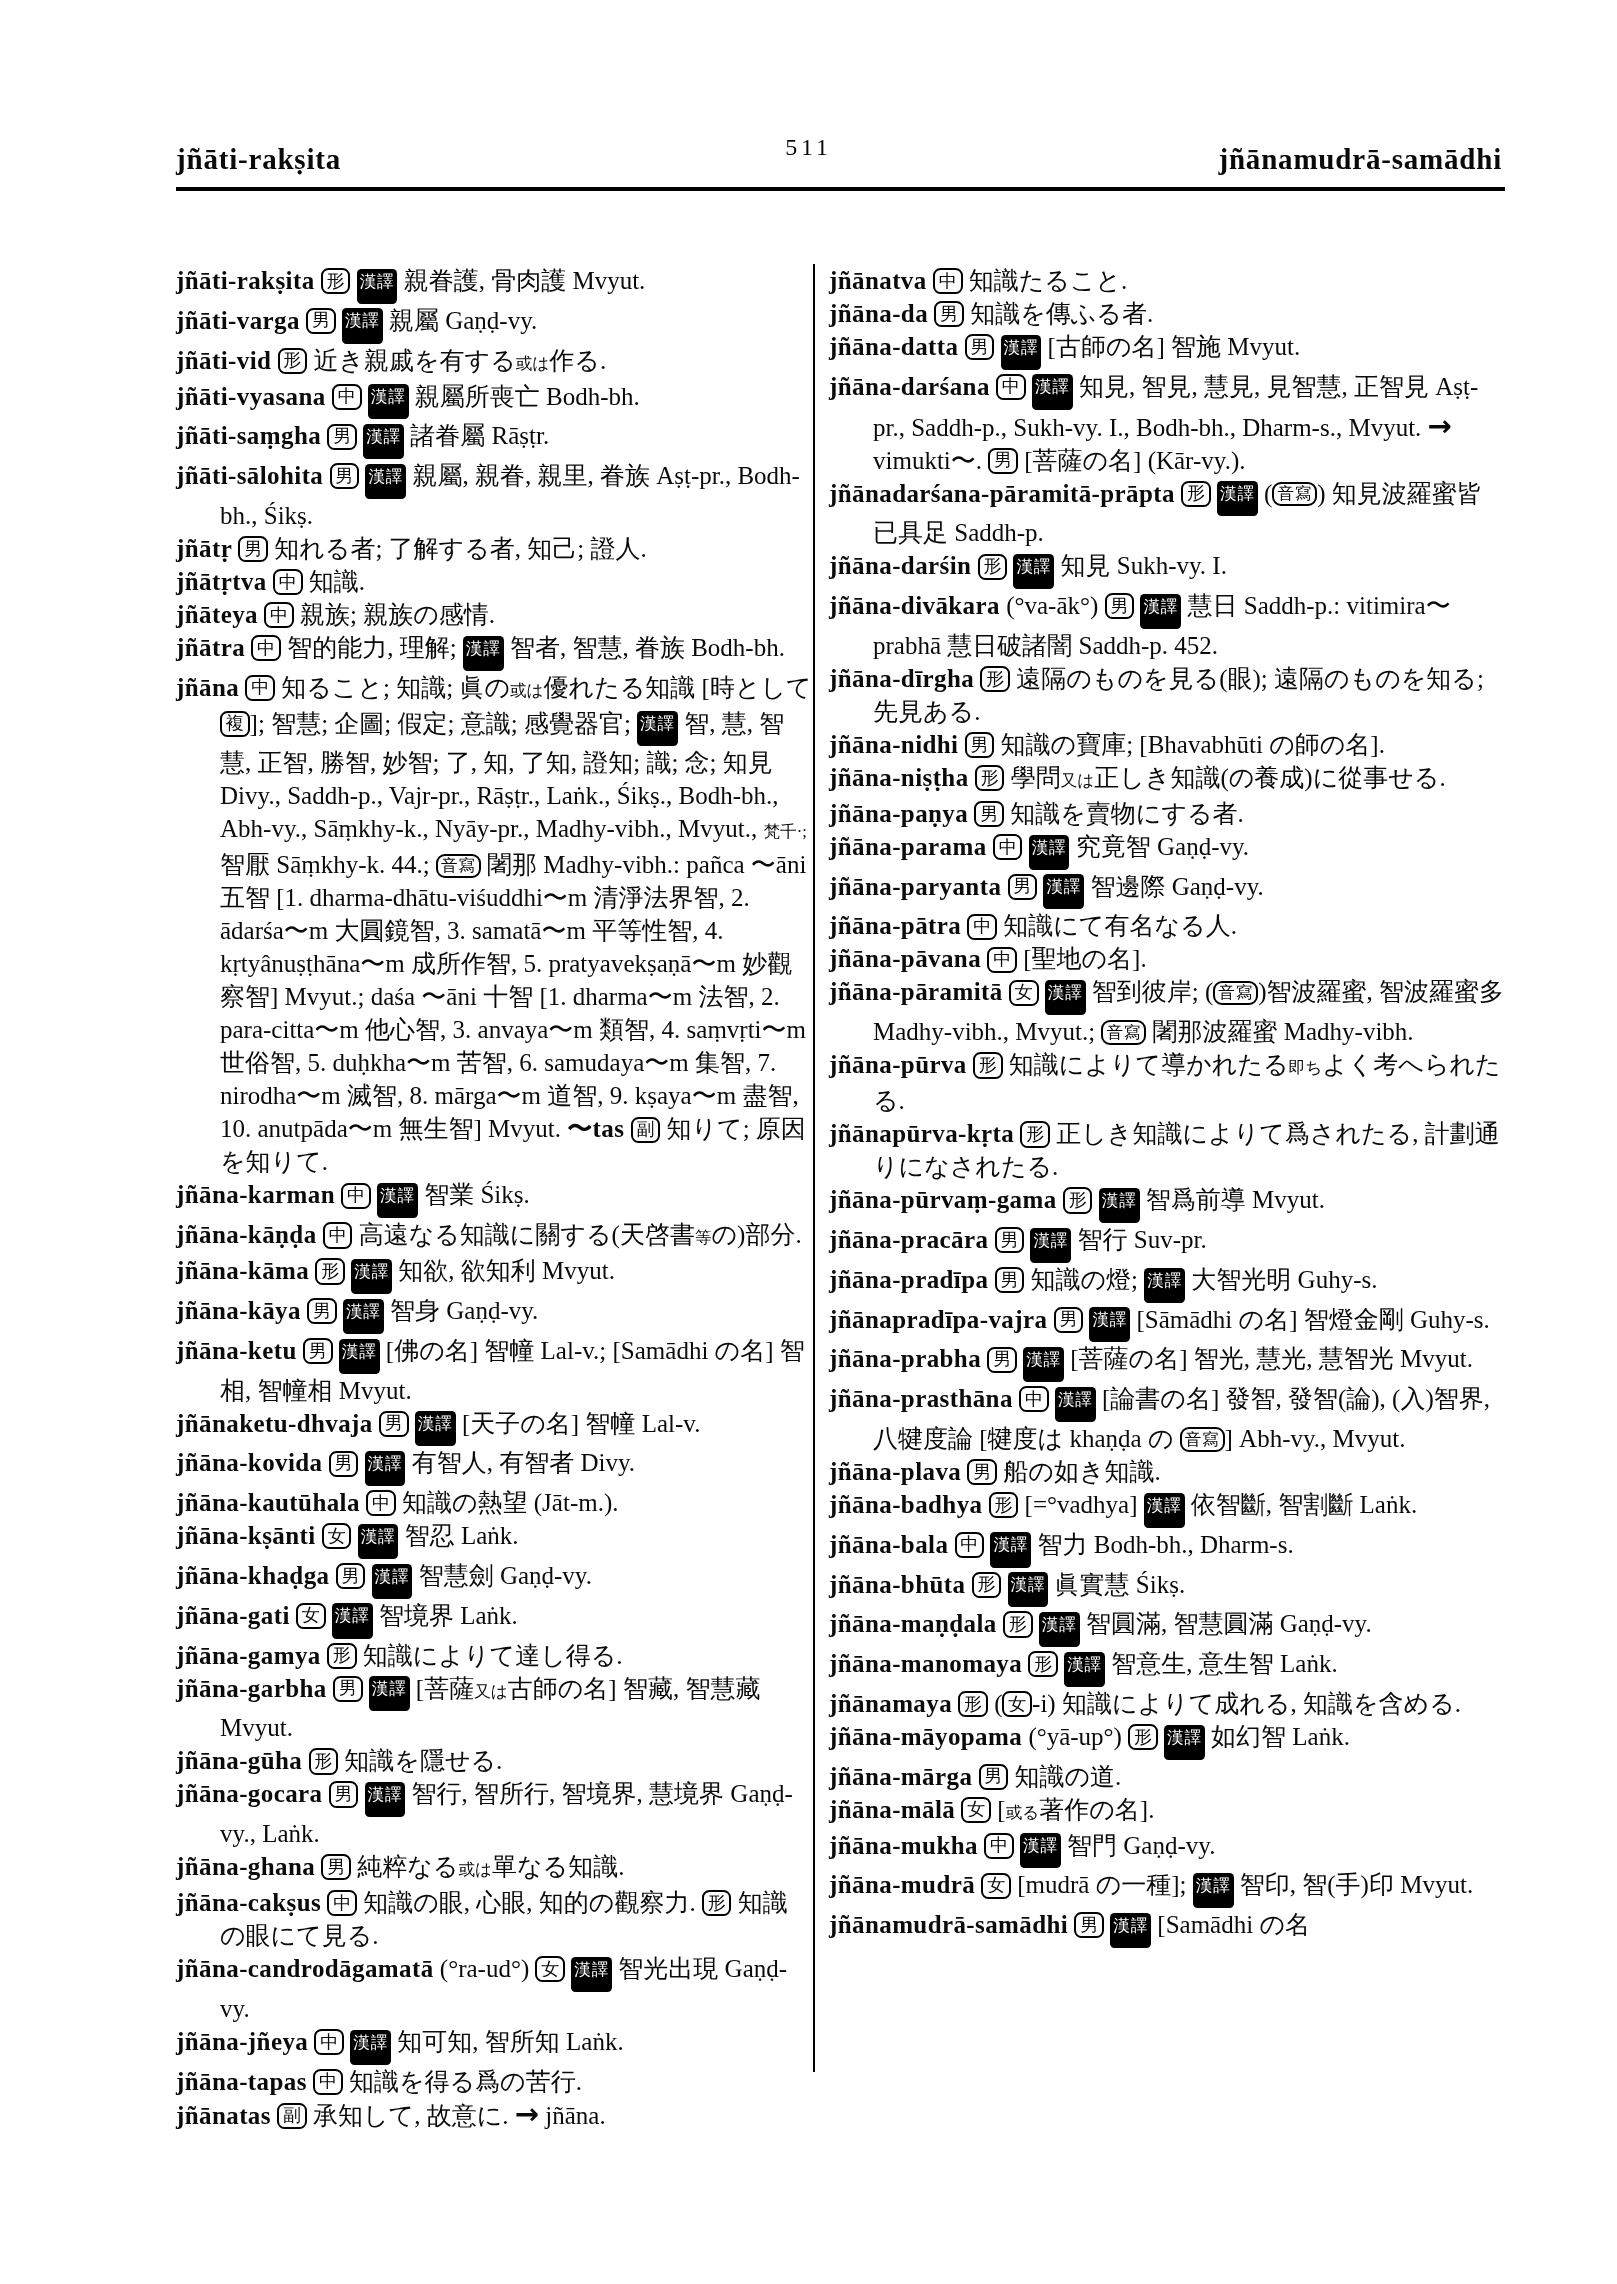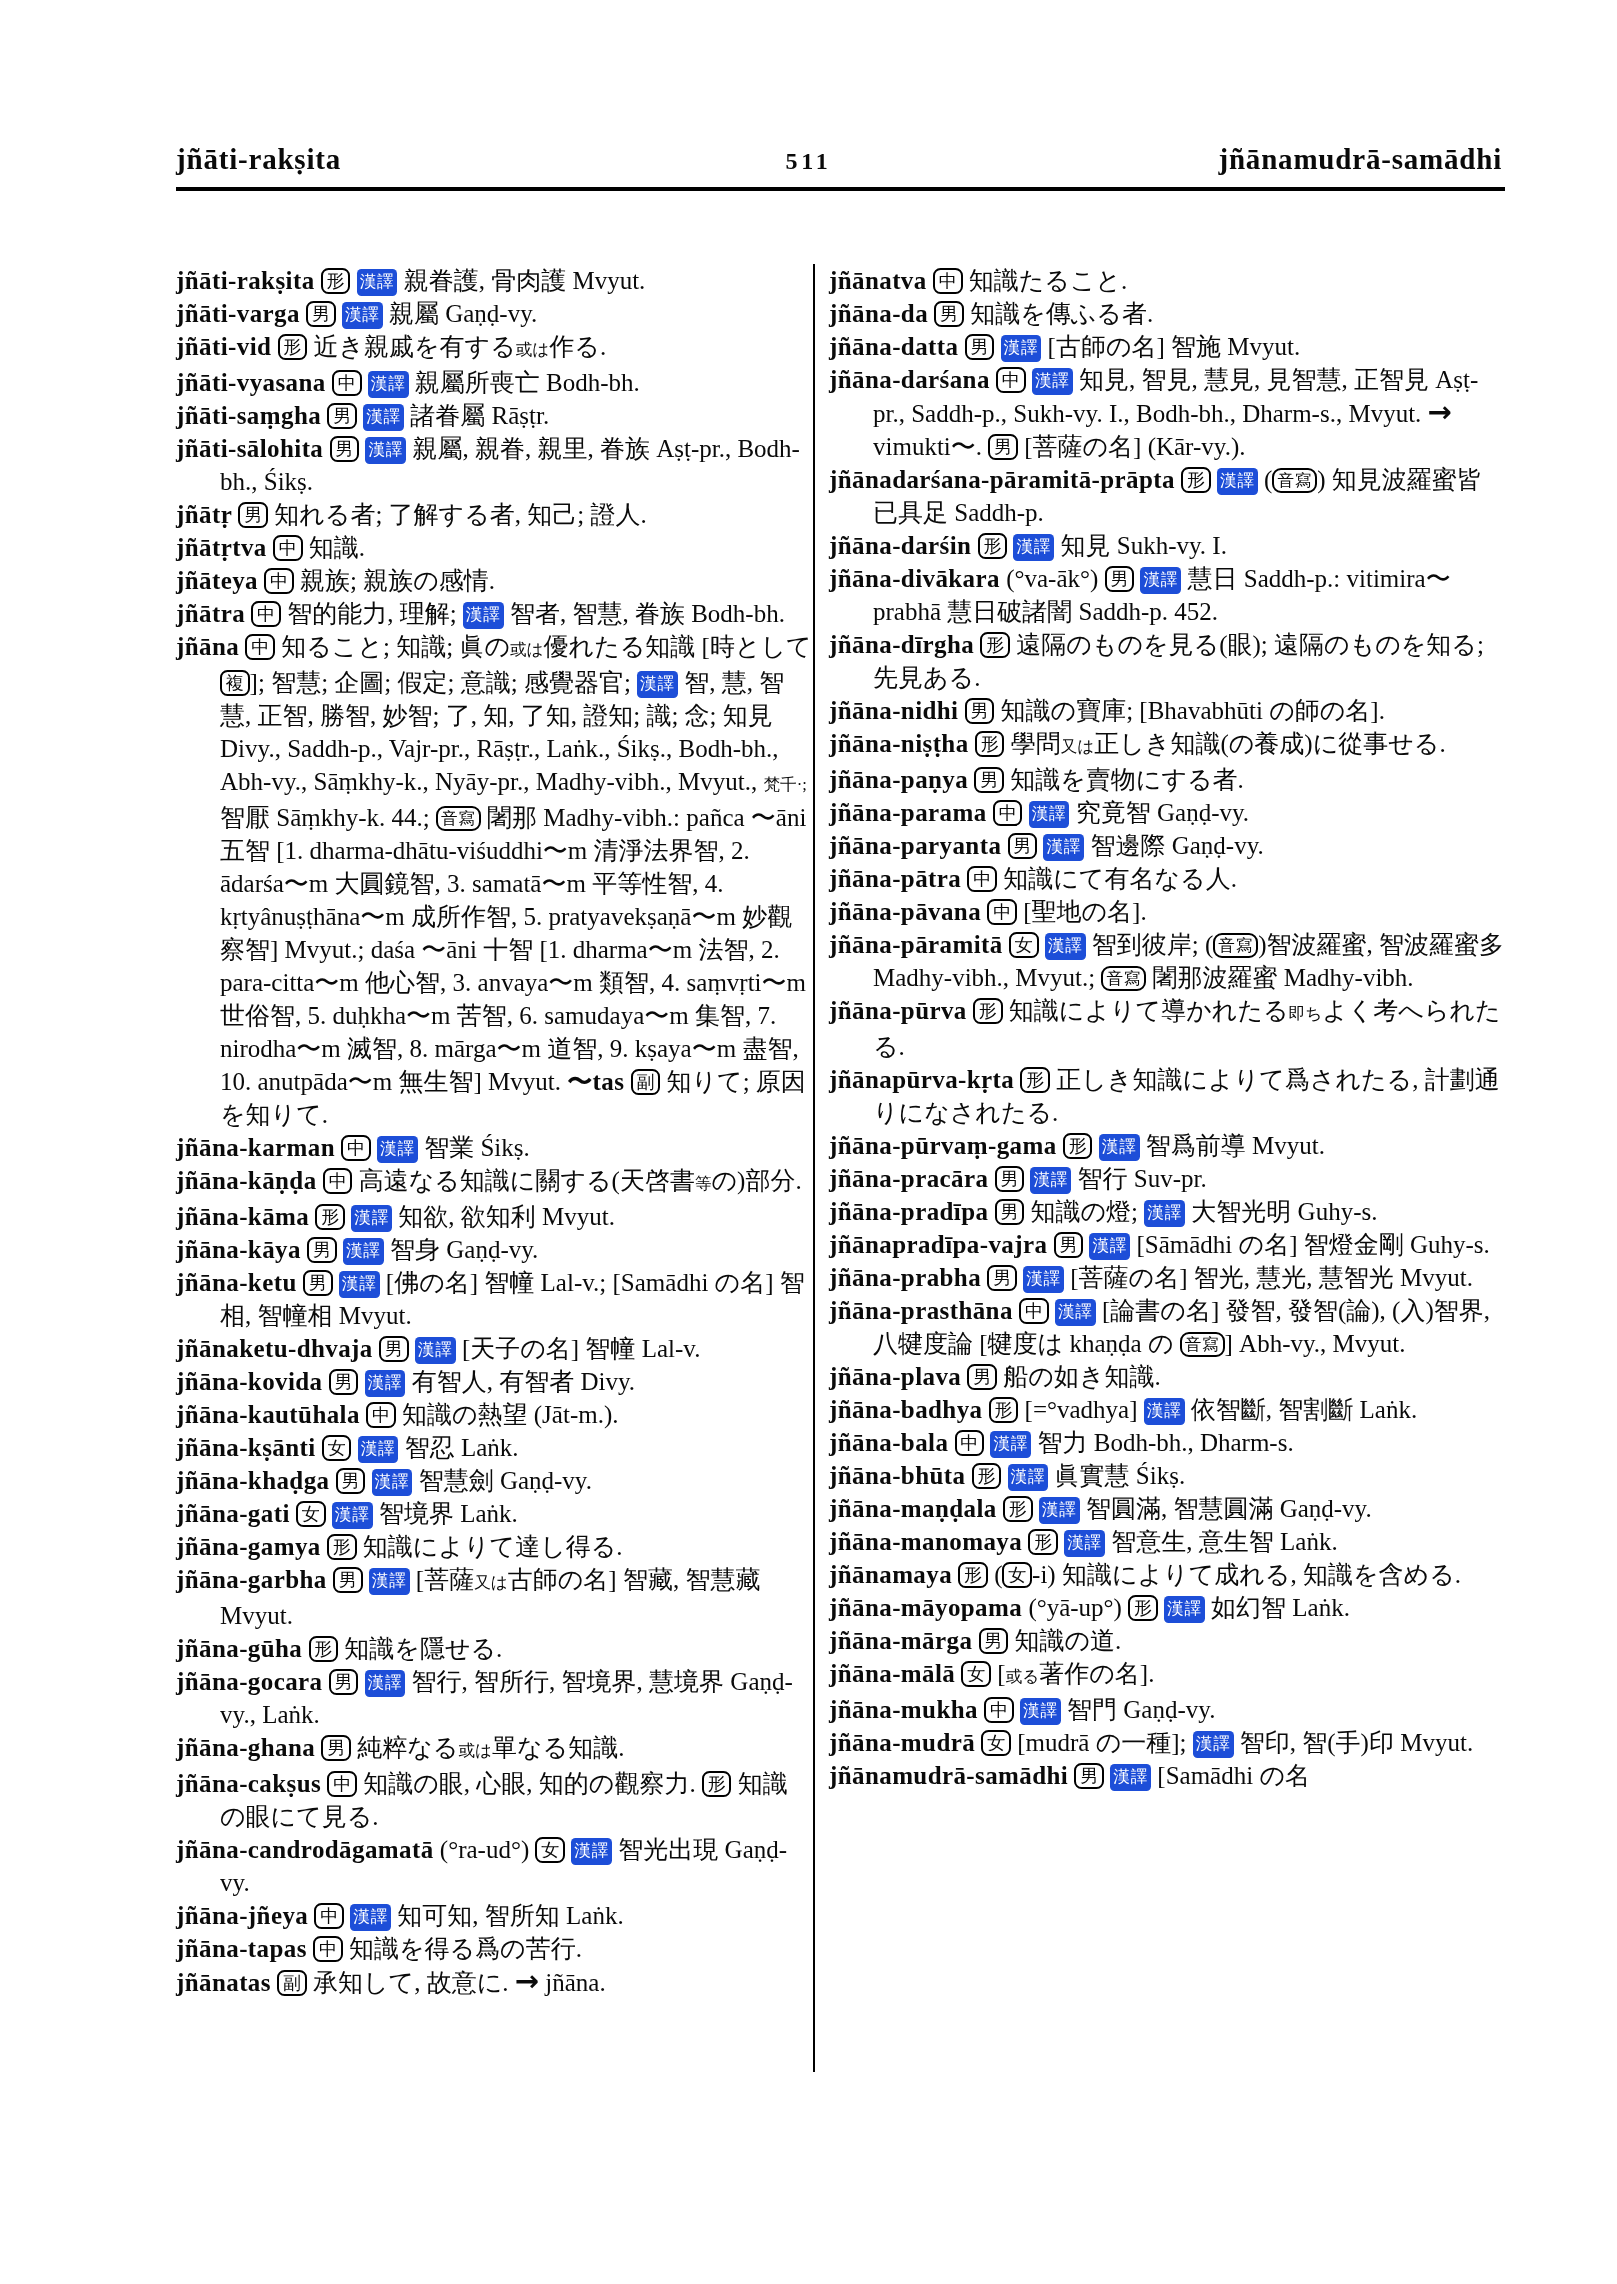--- a/index.html
+++ b/index.html
@@ -6,22 +6,22 @@
   .page {
     position:relative; width:1617px; height:2284px; background:#ffffff;
     font-family:"Liberation Serif","DejaVu Serif",serif; color:#0a0a0a;
     overflow:hidden;
   }
   .hdr-left {
     position:absolute; left:176px; top:143px;
     font-size:29px; font-weight:bold; letter-spacing:0.8px;
   }
   .hdr-num {
-    position:absolute; left:0; top:148px; width:1617px; text-align:center;
-    font-size:24px; letter-spacing:3.8px;font-weight:bold;
+    position:absolute; left:0; top:134px; width:1617px; text-align:center;
+    font-size:24px; letter-spacing:3.8px;
   }
   .hdr-right {
     position:absolute; right:115px; top:143px;
     font-size:29px; font-weight:bold; letter-spacing:0.8px;
   }
   .rule {
     position:absolute; left:176px; top:187px; width:1329px; height:3.8px;
     background:#000;
   }
   .vdiv {
@@ -39,23 +39,23 @@
   .s-it  { }
   .s-lat { }
   .s-jp  { }
   .s-sm  { font-size:16.6px; }
   .s-pos {
     display:inline-block; text-indent:0; border:2.3px solid #000;
     border-radius:7.5px; font-size:18px; line-height:1.1;
     padding:1.5px 3.8px 0.8px; vertical-align:2.3px;
   }
   .s-kan {
-    display:inline-block; text-indent:0; background:#1d4ed8; color:#fff;
+    display:inline-block; text-indent:0; background:#000000; color:#fff;
     border-radius:4.5px; font-size:16.6px; line-height:1.15;
-    padding:3px 3px 5px; vertical-align:2.3px; letter-spacing:0.8px;
+    padding:3px 3px 13px; vertical-align:2.3px; letter-spacing:0.8px;
   }
   .s-on {
     display:inline-block; text-indent:0; border:2.3px solid #000;
     border-radius:9px; font-size:16.6px; line-height:1.1;
     padding:1.5px 3px 0.8px; vertical-align:2.3px; letter-spacing:0.8px;
   }
   .s-ar {
     font-family:"DejaVu Sans","Liberation Sans",sans-serif;
     font-weight:bold; font-size:29px;
   }

